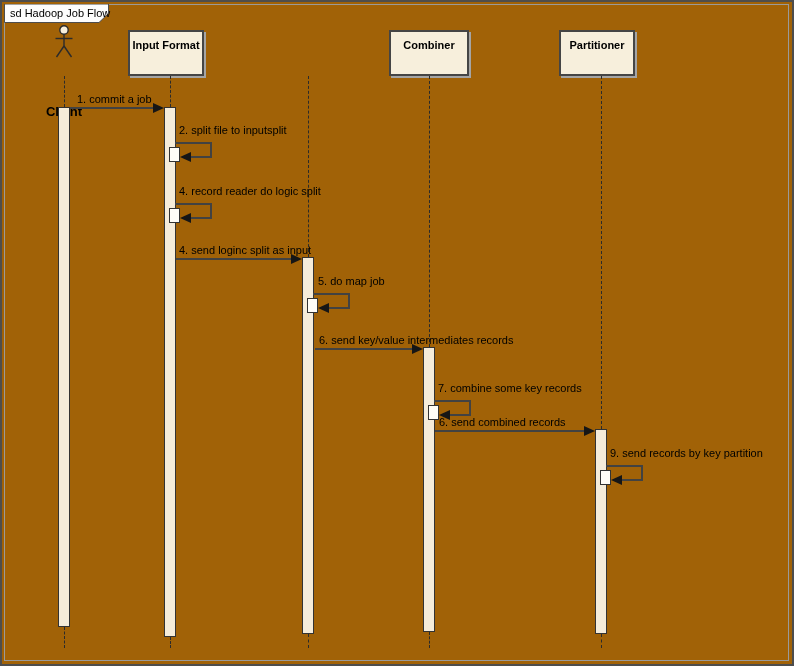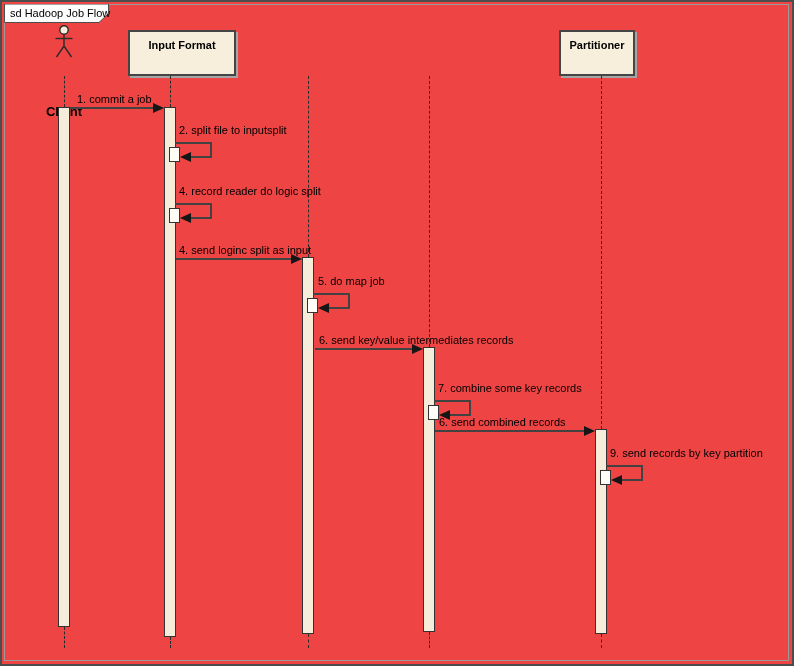--- a/index.html
+++ b/index.html
@@ -1,17 +1,17 @@
 <!DOCTYPE html>
 <html><head>
 <meta charset="utf-8">
 <style>
   html,body{margin:0;padding:0;background:#fff;}
   .stage{
-    position:relative;width:794px;height:666px;background:#ef4444;
+    position:relative;width:794px;height:666px;background:#a16207;
     box-sizing:border-box;border:2px solid #4d4d4d;overflow:hidden;
     font-family:"Liberation Sans",sans-serif;color:#000;
   }
   .inner-frame{position:absolute;left:2px;top:2px;right:3px;bottom:3px;border:1px solid #9a9a9a;}
   .frame-tab{position:absolute;left:2px;top:2px;width:112px;height:20px;}
   .frame-tab-label{position:absolute;left:6px;top:3px;font-size:11px;white-space:nowrap;}
   .head-box{
     position:absolute;top:28px;height:46px;box-sizing:border-box;
     background:#f7efdc;border:2px solid #454545;box-shadow:2px 2px 0 #a5a5a5;
     display:flex;align-items:flex-start;justify-content:center;
@@ -44,22 +44,25 @@
     <svg width="26" height="34" style="position:absolute;left:49px;top:23px">
       <circle cx="13" cy="5" r="4.2" fill="#f7efdc" stroke="#2b2b2b" stroke-width="1.4"></circle>
       <line x1="13" y1="9.2" x2="13" y2="21" stroke="#2b2b2b" stroke-width="1.4"></line>
       <line x1="4.5" y1="13.5" x2="21.5" y2="13.5" stroke="#2b2b2b" stroke-width="1.4"></line>
       <line x1="13" y1="21" x2="5.5" y2="32" stroke="#2b2b2b" stroke-width="1.4"></line>
       <line x1="13" y1="21" x2="20.5" y2="32" stroke="#2b2b2b" stroke-width="1.4"></line>
     </svg>
     <div class="actor-label" style="left:32px;top:58px">Client</div>
   </div>
 
-  <div class="head-box" style="left:126px;width:108px">
+  <div class="head-box" style="left:126px;width:76px">
     <span>Input Format</span>
+  </div>
+  <div class="head-box" style="left:387px;width:80px">
+    <span>Combiner</span>
   </div>
   <div class="head-box" style="left:557px;width:76px">
     <span>Partitioner</span>
   </div>
 
   <div class="dash" style="left:62px;top:74px;height:31px"></div>
   <div class="dash" style="left:62px;top:625px;height:21px"></div>
   <div class="dash" style="left:168px;top:74px;height:31px"></div>
   <div class="dash" style="left:168px;top:635px;height:11px"></div>
   <div class="dash" style="left:306px;top:74px;height:181px"></div>

